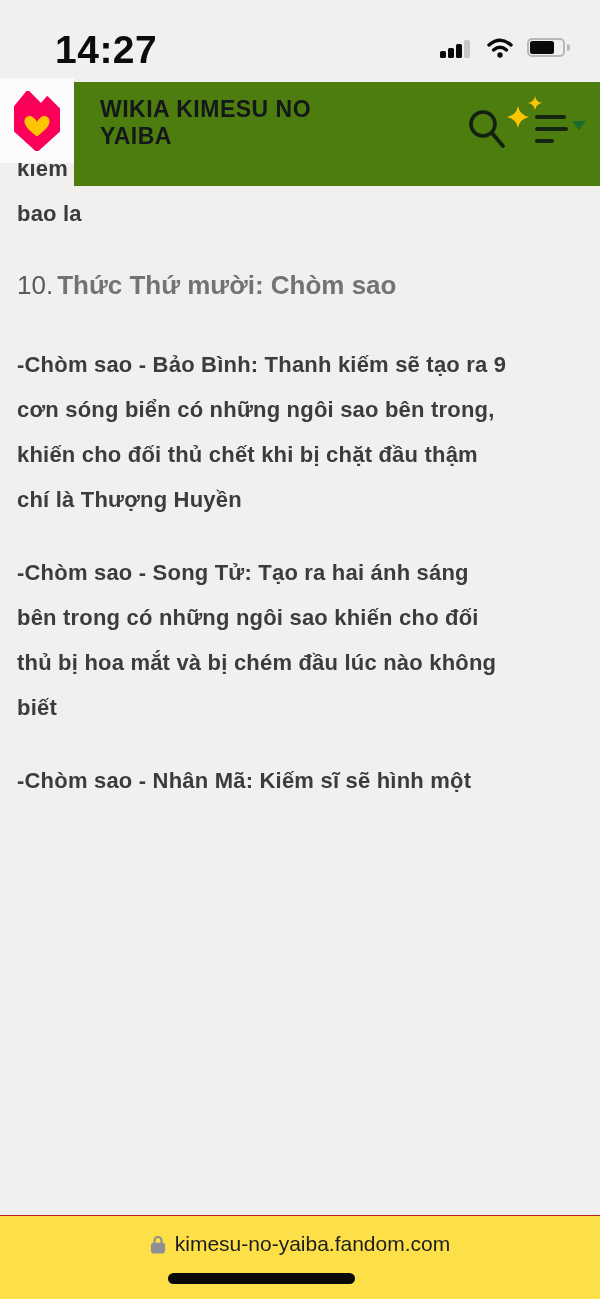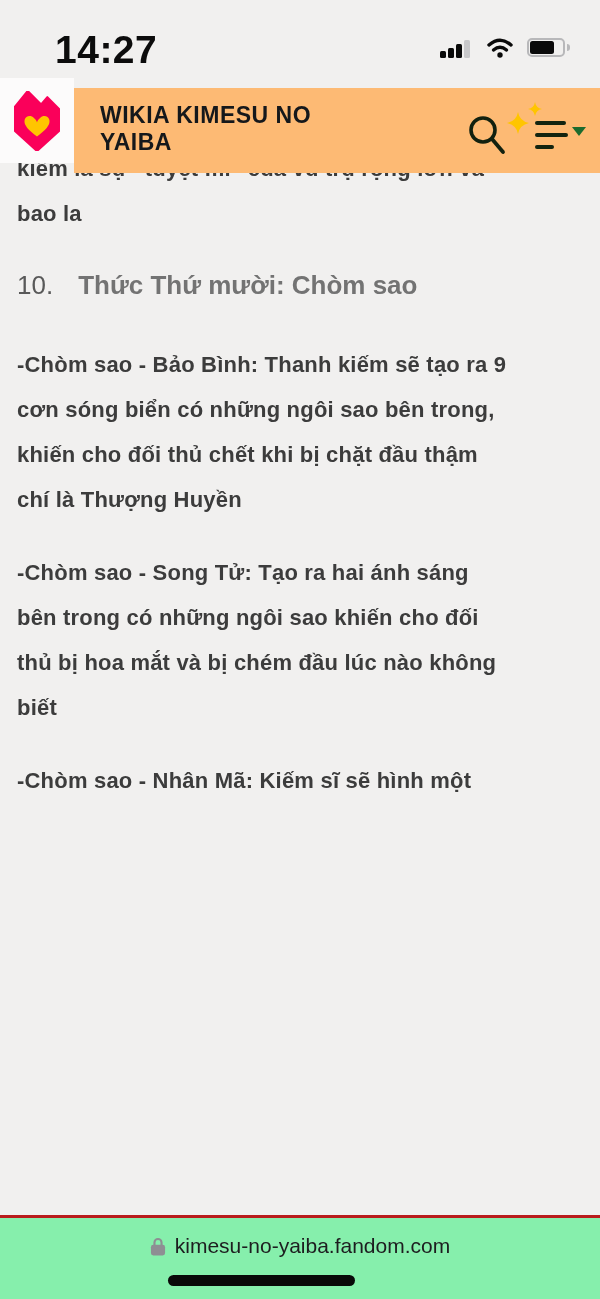--- a/index.html
+++ b/index.html
@@ -25,21 +25,21 @@
   .cellular .b4 { left: 24px; height: 18px; background: #c8c8ca; }
   .wifi { position: absolute; left: 487px; top: 38px; }
   .battery { position: absolute; left: 527px; top: 38px; width: 44px; height: 19px; }
   .battery .shell { position: absolute; left: 0; top: 0; width: 34px; height: 15px; border: 2px solid #b8b8ba; border-radius: 5px; }
   .battery .fill { position: absolute; left: 3px; top: 3px; width: 24px; height: 13px; background: #0a0a0a; border-radius: 2.5px; }
   .battery .tip { position: absolute; left: 40px; top: 6px; width: 3px; height: 7px; background: #b8b8ba; border-radius: 0 3px 3px 0; }
 
   
   .wiki-header { position: absolute; top: 78px; left: 0; width: 600px; height: 85px; z-index: 10; }
   .logo-box { position: absolute; left: 0; top: 0; width: 74px; height: 85px; background: #fcfbfb; display: flex; align-items: center; justify-content: center; }
-  .green-bar { position: absolute; left: 74px; top: 10px; width: 526px; height: 85px; background: #fdba74; }
+  .green-bar { position: absolute; left: 74px; top: 4px; width: 526px; height: 104px; background: #4d7c0f; }
   .wiki-title {
     position: absolute; left: 26px; top: 14px; width: 270px;
     font-size: 23px; font-weight: 700; line-height: 27px;
     color: #15181b; letter-spacing: 0.5px; text-transform: uppercase;
   }
   .hdr-search { position: absolute; left: 394px; top: 27px; }
   .sparkles { position: absolute; left: 433px; top: 14px; }
   .hamburger { position: absolute; left: 461px; top: 33px; width: 34px; }
   .hamburger .line { height: 4px; background: #13240f; border-radius: 2px; margin-bottom: 8px; }
   .hamburger .l1 { width: 31px; }
@@ -50,27 +50,27 @@
 
   
   .content { position: absolute; top: 146px; left: 17px; width: 572px; z-index: 1; color: #3c3c3c; }
   .para {
     margin: 0 0 28px 0;
     font-size: 22px; font-weight: 700; line-height: 45px;
     white-space: pre-line; letter-spacing: 0.2px;
   }
   .intro { margin-bottom: 32px; }
   .heading { margin: 0 0 40px 0; font-size: 26px; line-height: 34px; }
-  .heading .num { color: #595959; font-weight: 400; margin-right: 25px; }
+  .heading .num { color: #595959; font-weight: 400; margin-right: 4px; }
   .heading .txt { color: #737373; font-weight: 700; }
 
   
   .bottom-bar {
     position: absolute; left: 0; top: 1215px; width: 600px; height: 84px;
-    background: #86efac; border-top: 3px solid #b91c1c; z-index: 10;
+    background: #fde047; border-top: 1px solid #b91c1c; z-index: 10;
     box-sizing: border-box;
   }
   .url-row { display: flex; align-items: center; justify-content: center; margin-top: 16px; }
   .url-text { font-size: 21px; color: #1d1d1f; margin-left: 9px; font-weight: 400; }
   .home-indicator { position: absolute; left: 168px; top: 57px; width: 187px; height: 11px; border-radius: 6px; background: #090909; }
 </style>
 </head>
 <body>
 
 <div class="phone">

